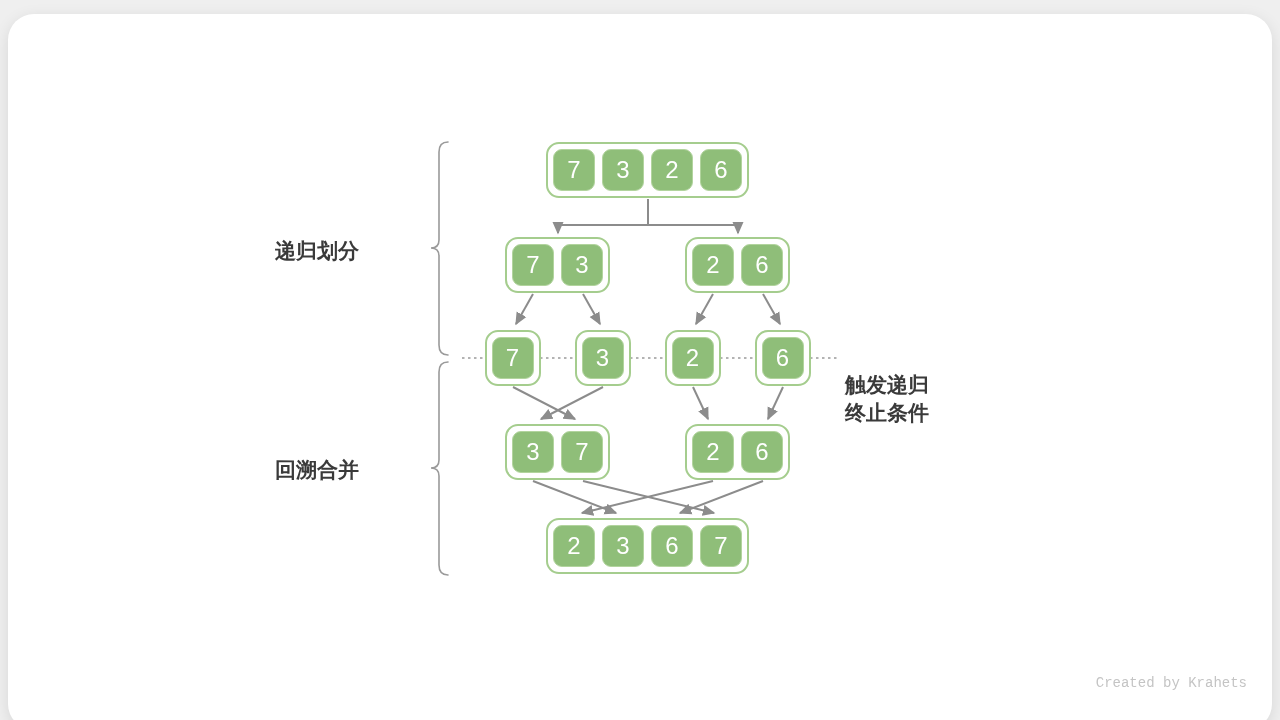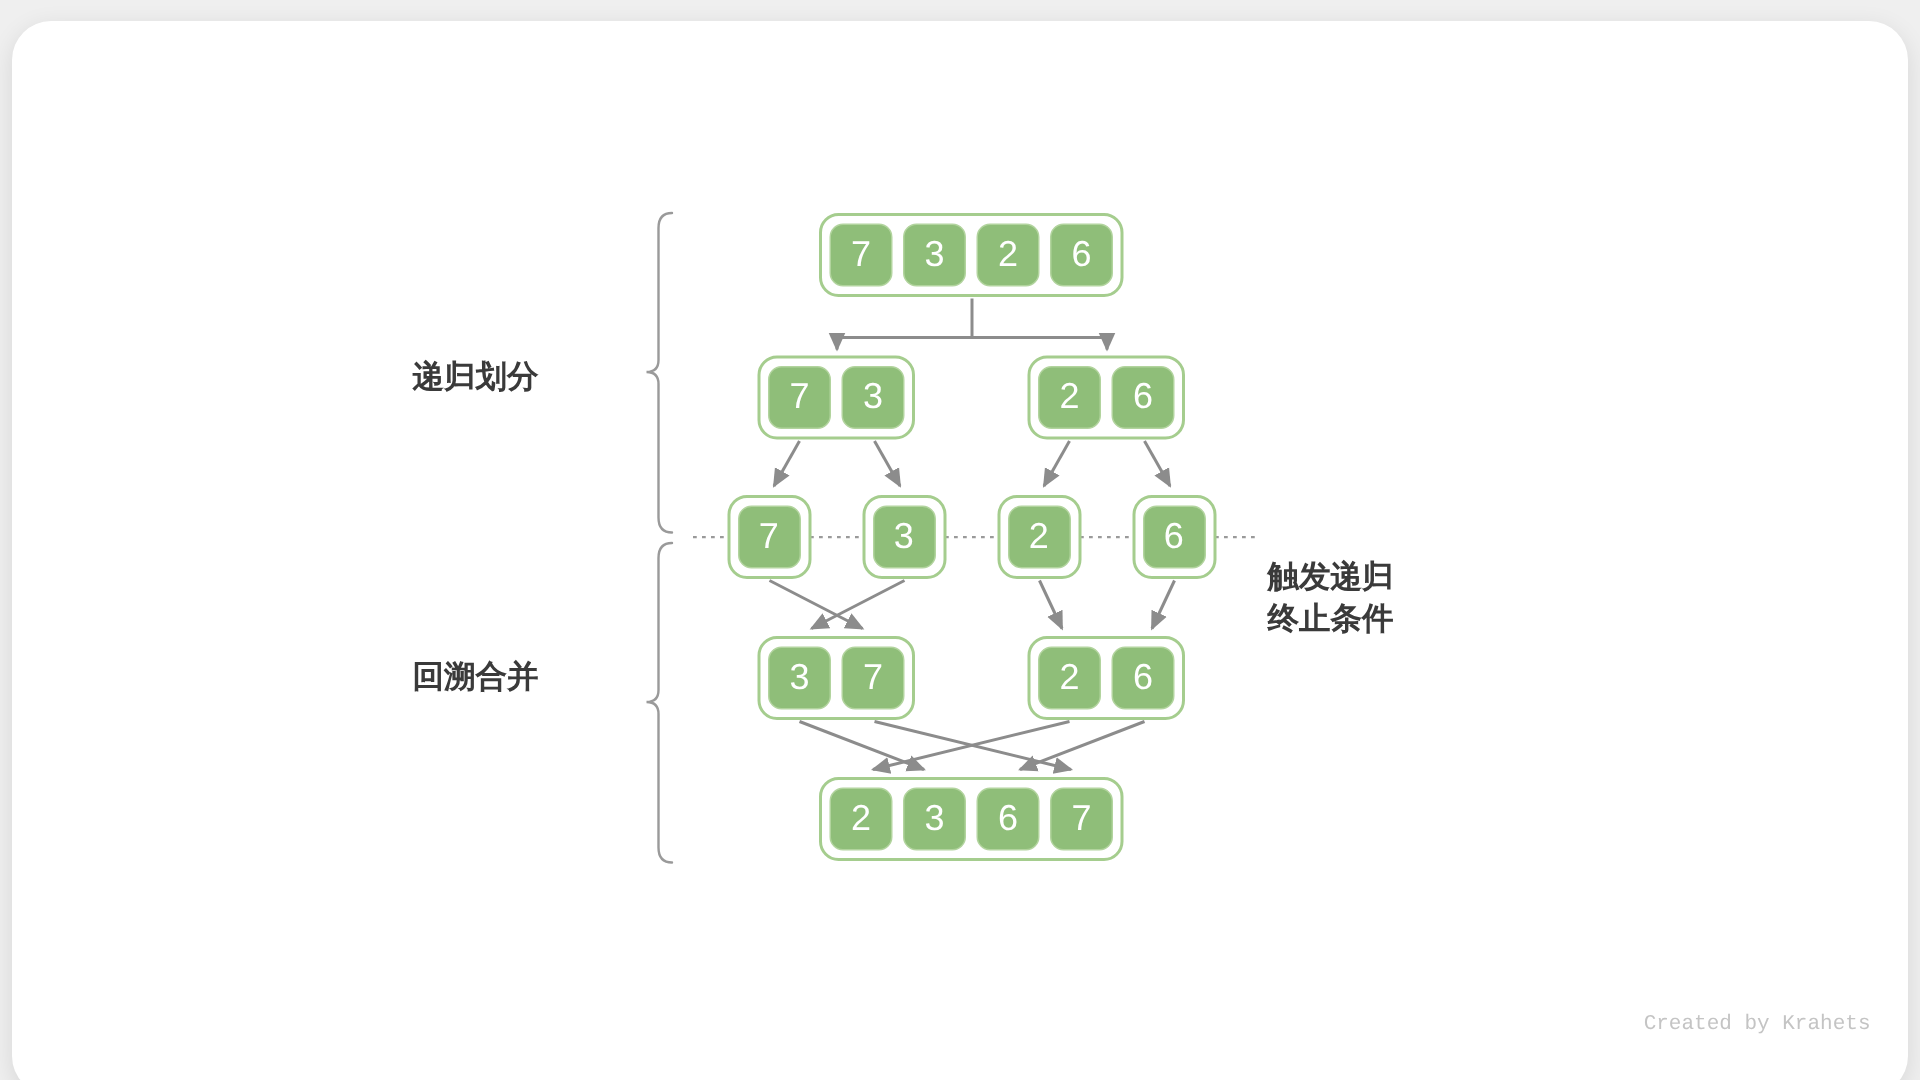--- a/index.html
+++ b/index.html
@@ -108,21 +108,21 @@
       <div class="cell">6</div>
     </div>
   <div class="node" style="left:546px;   top:517.5px;">
       <div class="cell">2</div>
       <div class="cell">3</div>
       <div class="cell">6</div>
       <div class="cell">7</div>
     </div>
 
   <div class="phase-label" style="left:275px; top:237px;">递归划分</div>
-  <div class="phase-label" style="left:275px; top:437px;">回溯合并</div>
+  <div class="phase-label" style="left:275px; top:456px;">回溯合并</div>
 
   <div class="side-label">
     <div>触发递归</div>
     <div>终止条件</div>
   </div>
 
   <div class="watermark">Created by Krahets</div>
 </div>
 
 </body></html>

